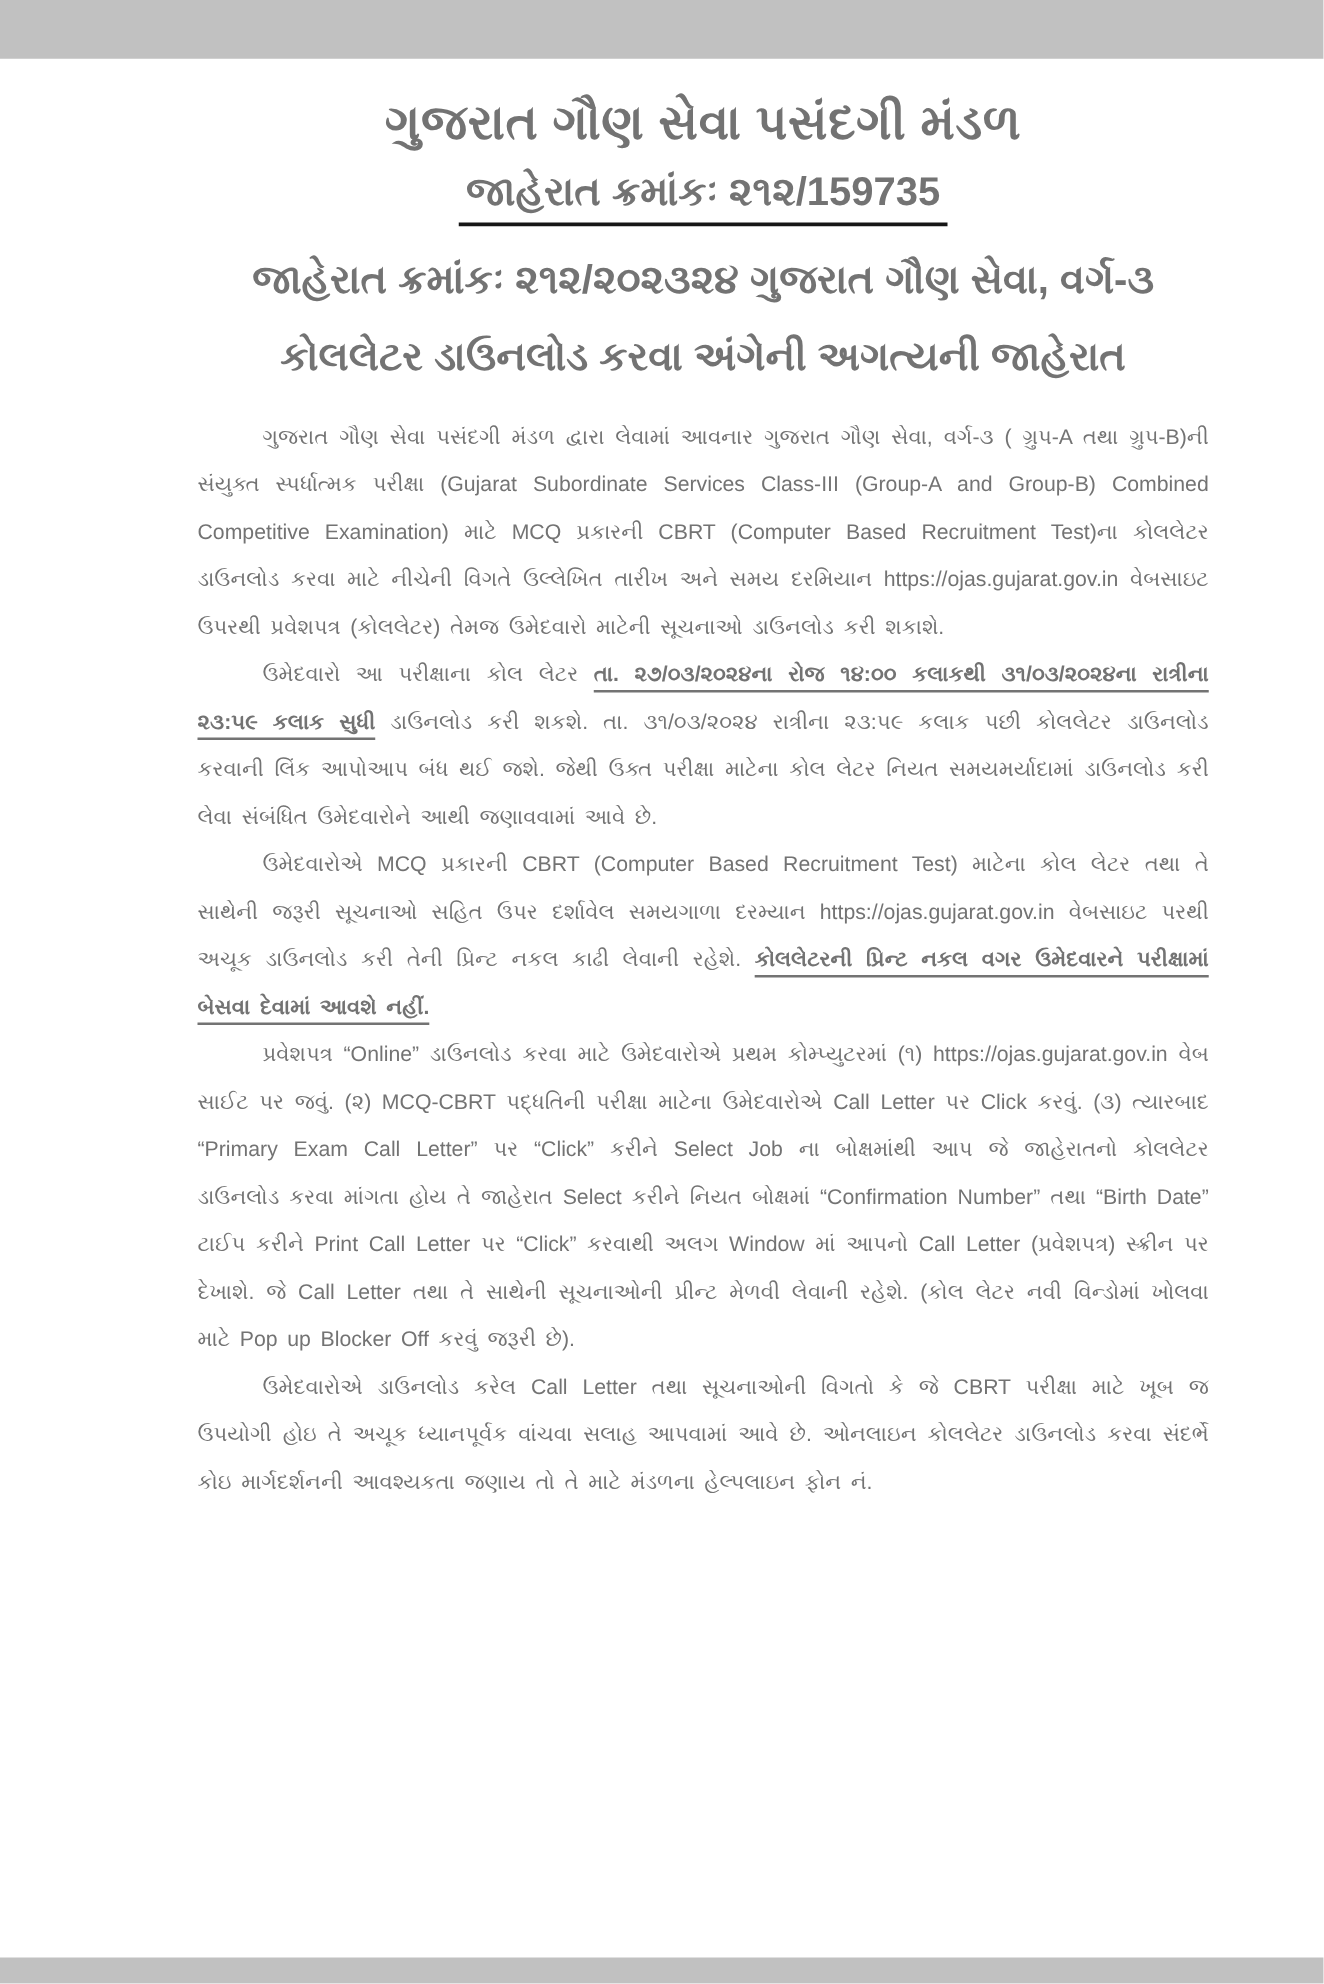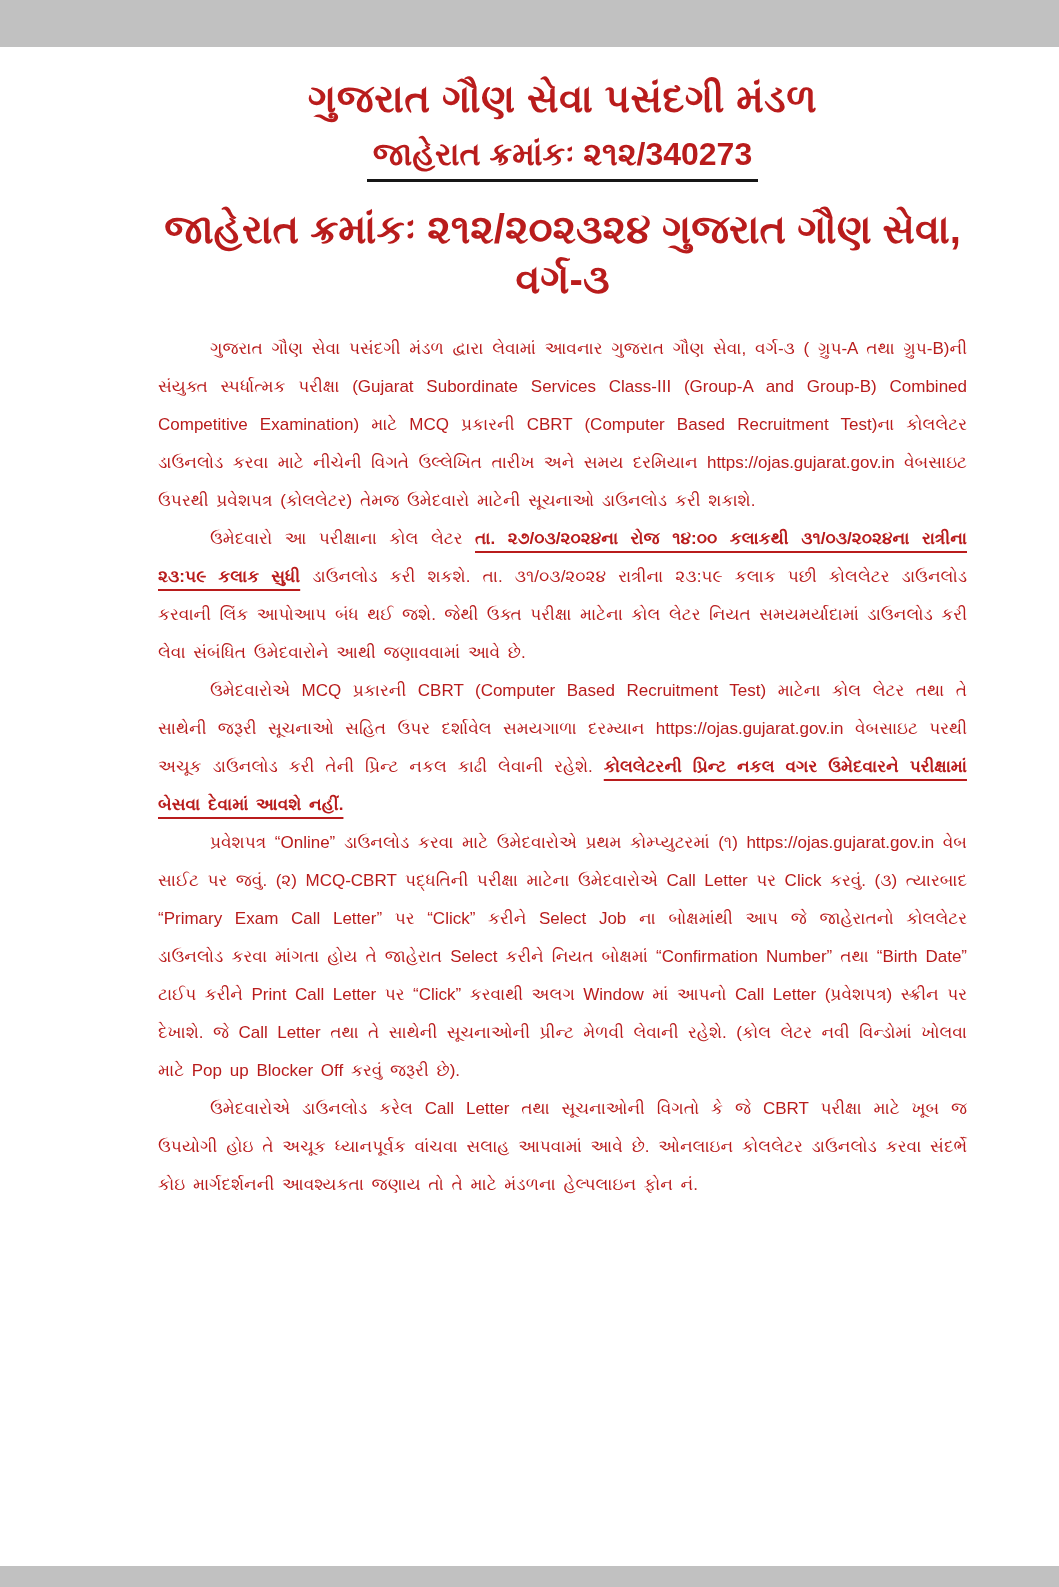--- a/index.html
+++ b/index.html
@@ -46,21 +46,21 @@
     font-size: 32px;
     font-weight: bold;
     margin: 10px 0 6px 0;
   }
   .adv-no .u {
     display: inline-block;
     padding: 0 6px 6px 6px;
     border-bottom: 3px solid #161616;
   }
   .subject-line {
-    font-size: 40px;
+    font-size: 32px;
     font-weight: bold;
     margin: 22px 0;
     line-height: 1.25;
   }
 
   main.body-text-block {
     margin-top: 26px;
   }
   p.para {
     margin: 0;
@@ -73,34 +73,35 @@
   p.para span.bold { font-weight: bold; }
   p.para span.underlined {
     text-decoration: underline;
     text-decoration-thickness: 2px;
     text-underline-offset: 7px;
   }
 </style>
 </head>
 <body>
 
-<div class="page" style="background: rgb(255, 255, 255); color: #b91c1c;">
+<div class="page" style="background: rgb(255, 255, 255); color: #737373;">
 
   <div class="scan-bar top" style="background: rgb(193, 193, 193);"></div>
 
   <div class="content">
 
     <header>
       <h1 class="org-title">ગુજરાત ગૌણ સેવા પસંદગી મંડળ</h1>
 
       <div class="adv-no">
-        <span class="u">જાહેરાત ક્રમાંકઃ ૨૧૨/340273</span>
+        <span class="u">જાહેરાત ક્રમાંકઃ ૨૧૨/159735</span>
       </div>
 
       <div class="subject-line">જાહેરાત ક્રમાંકઃ ૨૧૨/૨૦૨૩૨૪ ગુજરાત ગૌણ સેવા, વર્ગ-૩</div>
+      <div class="subject-line">કોલલેટર ડાઉનલોડ કરવા અંગેની અગત્યની જાહેરાત</div>
     </header>
 
     <main class="body-text-block" id="paragraphs">
         <p class="para"><span>ગુજરાત ગૌણ સેવા પસંદગી મંડળ દ્વારા લેવામાં આવનાર ગુજરાત ગૌણ સેવા, વર્ગ-૩ ( ગ્રુપ-A તથા ગ્રુપ-B)ની સંયુક્ત સ્પર્ધાત્મક પરીક્ષા (Gujarat Subordinate Services Class-III (Group-A and Group-B) Combined Competitive Examination) માટે MCQ પ્રકારની CBRT (Computer Based Recruitment Test)ના કોલલેટર ડાઉનલોડ કરવા માટે નીચેની વિગતે ઉલ્લેખિત તારીખ અને સમય દરમિયાન https://ojas.gujarat.gov.in વેબસાઇટ ઉપરથી પ્રવેશપત્ર (કોલલેટર) તેમજ ઉમેદવારો માટેની સૂચનાઓ ડાઉનલોડ કરી શકાશે.</span></p>
         <p class="para"><span>ઉમેદવારો આ પરીક્ષાના કોલ લેટર </span><span class="bold underlined">તા. ૨૭/૦૩/૨૦૨૪ના રોજ ૧૪:૦૦ કલાકથી ૩૧/૦૩/૨૦૨૪ના રાત્રીના ૨૩:૫૯ કલાક સુધી</span><span> ડાઉનલોડ કરી શકશે.  તા. ૩૧/૦૩/૨૦૨૪ રાત્રીના ૨૩:૫૯ કલાક પછી કોલલેટર ડાઉનલોડ કરવાની લિંક આપોઆપ બંધ થઈ જશે. જેથી ઉક્ત પરીક્ષા માટેના કોલ લેટર નિયત સમયમર્યાદામાં ડાઉનલોડ કરી લેવા સંબંધિત ઉમેદવારોને આથી જણાવવામાં આવે છે.</span></p>
         <p class="para"><span>ઉમેદવારોએ MCQ પ્રકારની CBRT (Computer Based Recruitment Test) માટેના કોલ લેટર તથા તે સાથેની જરૂરી સૂચનાઓ સહિત ઉપર દર્શાવેલ સમયગાળા દરમ્યાન https://ojas.gujarat.gov.in વેબસાઇટ પરથી અચૂક ડાઉનલોડ કરી તેની પ્રિન્ટ નકલ કાઢી લેવાની રહેશે. </span><span class="bold underlined">કોલલેટરની પ્રિન્ટ નકલ વગર ઉમેદવારને પરીક્ષામાં બેસવા દેવામાં આવશે નહીં.</span></p>
         <p class="para"><span>પ્રવેશપત્ર “Online” ડાઉનલોડ કરવા માટે ઉમેદવારોએ પ્રથમ કોમ્પ્યુટરમાં (૧) https://ojas.gujarat.gov.in વેબ સાઈટ પર જવું. (૨) MCQ-CBRT પદ્ધતિની પરીક્ષા માટેના ઉમેદવારોએ Call Letter પર Click કરવું. (૩) ત્યારબાદ “Primary Exam Call Letter” પર “Click” કરીને Select Job ના બોક્ષમાંથી આપ જે જાહેરાતનો કોલલેટર ડાઉનલોડ કરવા માંગતા હોય તે જાહેરાત Select કરીને નિયત બોક્ષમાં “Confirmation Number” તથા “Birth Date” ટાઈપ કરીને Print Call Letter પર “Click” કરવાથી અલગ Window માં આપનો Call Letter (પ્રવેશપત્ર) સ્ક્રીન પર દેખાશે. જે  Call Letter તથા તે સાથેની સૂચનાઓની પ્રીન્ટ મેળવી લેવાની રહેશે. (કોલ લેટર નવી વિન્ડોમાં ખોલવા માટે Pop up Blocker Off કરવું જરૂરી છે).</span></p>
         <p class="para"><span>ઉમેદવારોએ ડાઉનલોડ કરેલ Call Letter તથા સૂચનાઓની વિગતો કે જે CBRT પરીક્ષા માટે ખૂબ જ ઉપયોગી હોઇ તે અચૂક ધ્યાનપૂર્વક વાંચવા સલાહ આપવામાં આવે છે.  ઓનલાઇન કોલલેટર ડાઉનલોડ કરવા સંદર્ભે કોઇ માર્ગદર્શનની આવશ્યકતા જણાય તો તે માટે મંડળના હેલ્પલાઇન ફોન નં. </span></p>
       </main>
 

